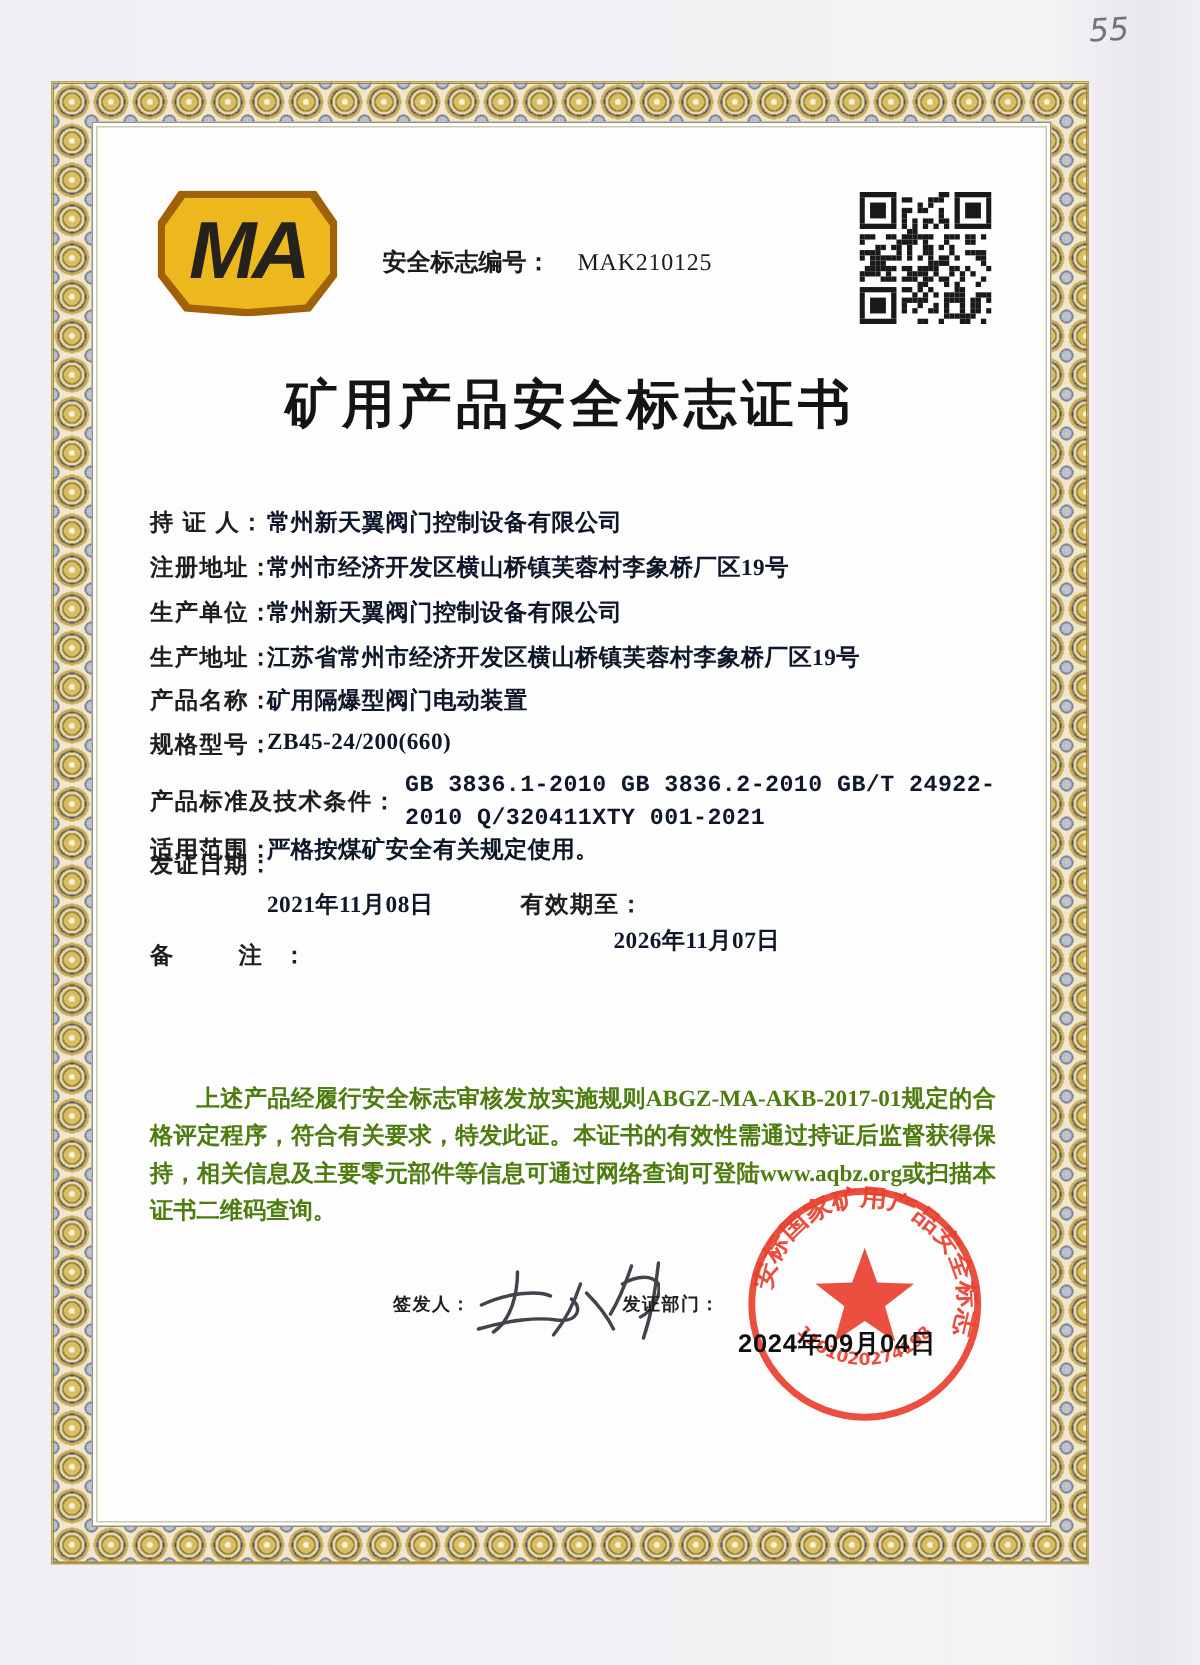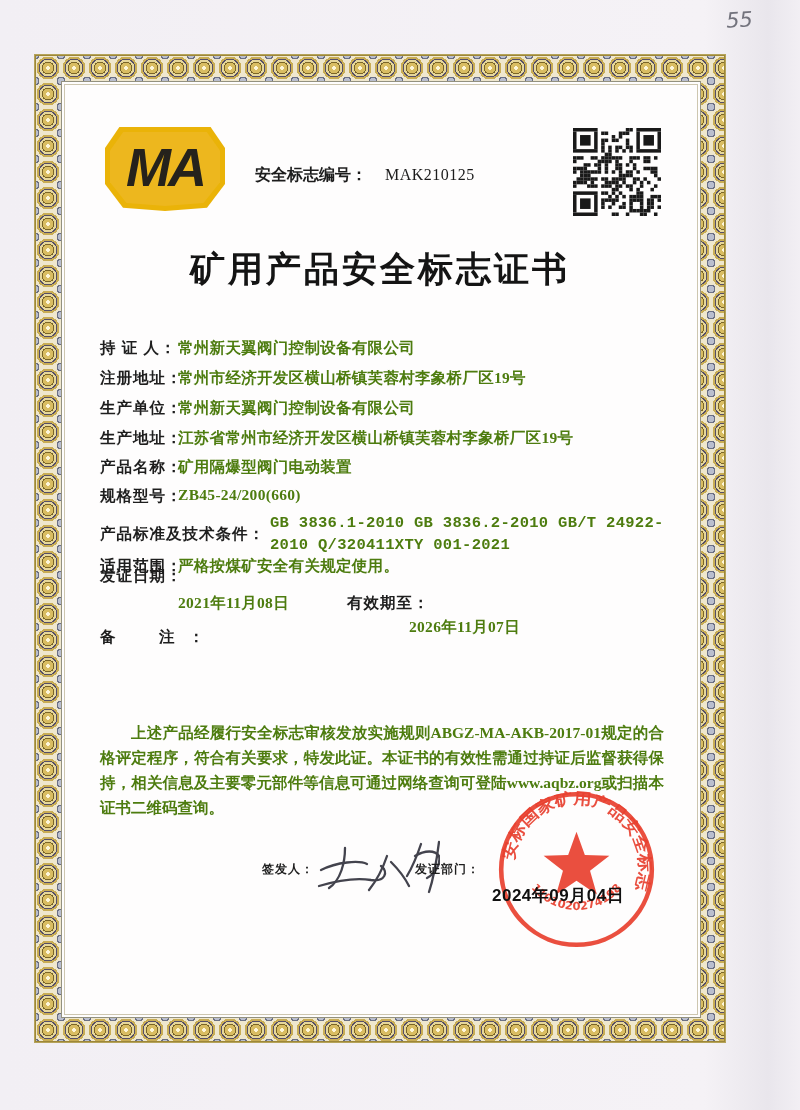--- a/index.html
+++ b/index.html
@@ -30,39 +30,39 @@
   .paper{
     position:absolute;left:61px;top:81px;width:638px;height:935px;
     background:#fefdfd;border:1px solid #93917f;
   }
   .paper::after{
     content:"";position:absolute;inset:2px;border:1px solid #cdc6af;pointer-events:none;
   }
   
   .ma-logo{position:absolute;left:105px;top:127px;width:120px;height:84px;
     clip-path:polygon(12% 0%,88% 0%,100% 25%,100% 68%,85% 96%,50% 100%,15% 96%,0% 68%,0% 25%);
-    background:#eab308;}
+    background:#a16207;}
   .ma-logo-inner{position:absolute;inset:5px;
     clip-path:polygon(12% 0%,88% 0%,100% 25%,100% 68%,85% 96%,50% 100%,15% 96%,0% 68%,0% 25%);
     background:#edb71e;display:flex;align-items:center;justify-content:center;}
   .ma-logo-inner span{
     font-family:"Liberation Sans","DejaVu Sans",sans-serif;font-weight:bold;font-style:italic;
     font-size:54px;color:#25221c;letter-spacing:-3px;transform:translateY(-2px);}
   .cert-no{position:absolute;left:255px;top:165px;width:260px;font-size:16px;color:#1c1c1c;
     display:flex;gap:18px;align-items:baseline;}
   .cert-no .lbl{font-weight:bold;font-family:"Liberation Sans","DejaVu Sans",sans-serif;}
   .cert-no .val{font-family:"Liberation Serif","DejaVu Serif",serif;letter-spacing:.5px;}
   .qr{position:absolute;left:573px;top:128px;width:88px;height:88px;}
   
   .title{position:absolute;left:61px;top:246px;width:638px;text-align:center;
     font-family:"Liberation Serif","DejaVu Serif",serif;font-weight:bold;
     font-size:35px;color:#141414;letter-spacing:3px;}
   
   .flabel{position:absolute;left:100px;font-size:15.5px;font-weight:bold;color:#1e1e1e;letter-spacing:1px;}
-  .fvalue{position:absolute;left:178px;font-size:15.5px;font-weight:bold;color:#4d7c0f;
+  .fvalue{position:absolute;left:178px;font-size:15.5px;font-weight:bold;color:#0f172a;
     font-family:"Liberation Serif","DejaVu Serif",serif;letter-spacing:.3px;}
   .std-value{left:270px;width:398px;word-break:break-all;line-height:22px;
     font-family:Liberation Mono, monospace;}
   .date-lbl2{left:347px;}
   .date-val2{left:409px;margin-top:24px;}
   
   .statement{position:absolute;left:100px;top:720px;width:564px;font-size:15.5px;line-height:25px;
     font-weight:bold;color:#4d7c0f;font-family:"Liberation Serif","DejaVu Serif",serif;
     text-indent:2em;text-align:justify;}
   

